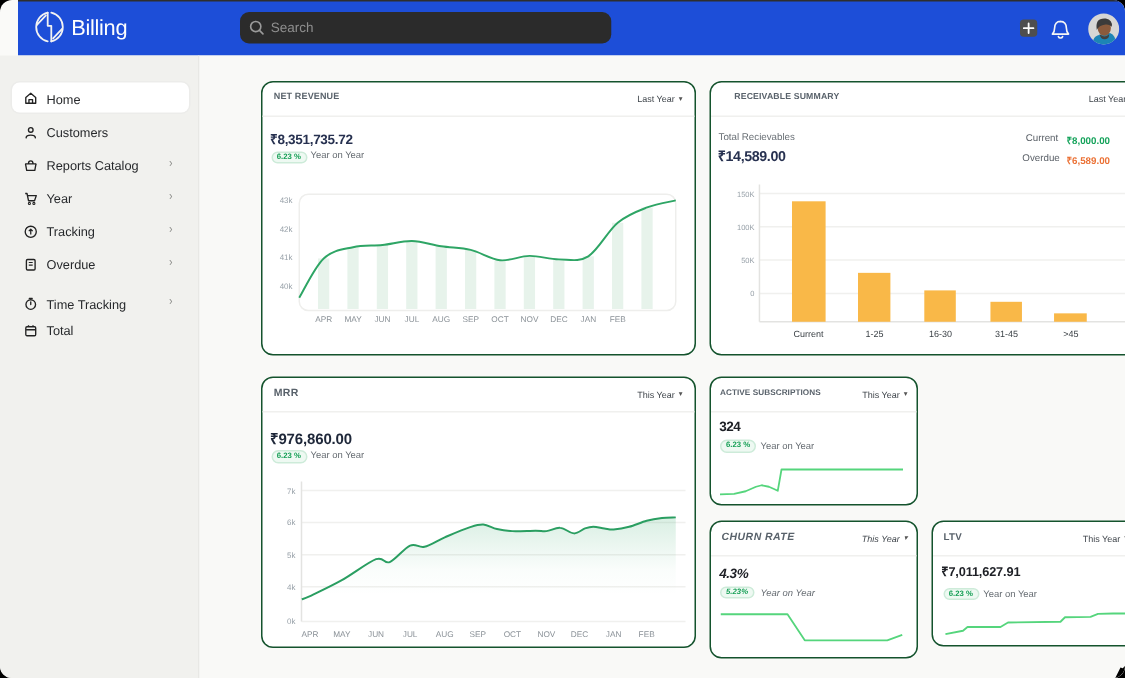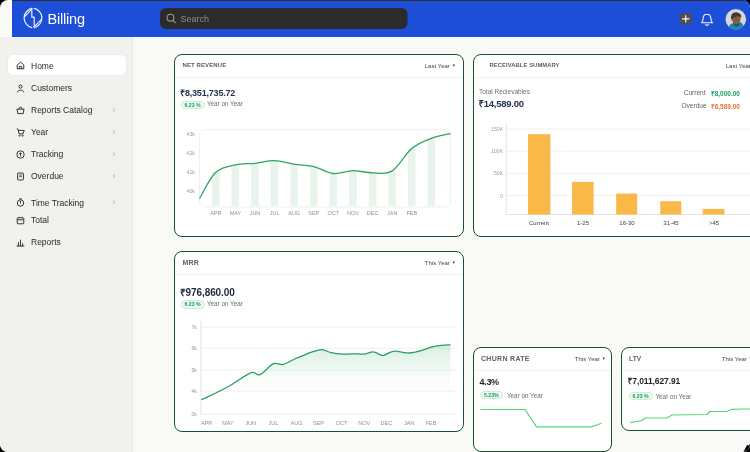--- a/index.html
+++ b/index.html
@@ -116,26 +116,20 @@
       <span class="mt">Time Tracking</span>
         <span class="chv">›</span>
     </div>
     <div class="menurow" style="top:172.5px">
       <svg class="mi" width="9" height="9" viewBox="0 0 9 9">
           <rect x="1.2" y="1.8" width="6.6" height="6" rx="0.8" fill="none" stroke="#222" stroke-width="0.9"></rect>
           <path d="M1.4 3.8 L7.6 3.8 M3 1.6 L3 0.8 M6 1.6 L6 0.8" stroke="#222" stroke-width="0.9"></path>
         </svg>
       <span class="mt">Total</span>
     </div>
-    <div class="menurow" style="top:194.5px">
-      <svg class="mi" width="9" height="9" viewBox="0 0 9 9">
-          <path d="M1 8 L8 8 M2.4 8 L2.4 4.4 M4.5 8 L4.5 2 M6.6 8 L6.6 5.6" stroke="#222" stroke-width="0.9" stroke-linecap="round"></path>
-        </svg>
-      <span class="mt">Reports</span>
-    </div>
   </div>
   <div id="main">
 
     <div class="card" style="left:15px; top:17px; width:290px; height:183px;">
       <div class="chead">
           <span class="ctitle" style="left:7.5px; font-size:6px; letter-spacing:0.1px;">NET REVENUE</span>
           <span class="cdrop">Last Year <span class="caret">▾</span></span>
         </div>
       <div class="bigval" style="left:5px; top:30.5px; font-size:9px; letter-spacing:-0.2px;">₹8,351,735.72</div>
       <div class="pill" style="left:5.5px; top:45.5px;">6.23 %</div>
@@ -265,23 +259,35 @@
             <text x="143.5" y="110.5">SEP</text>
           <text x="166.6" y="110.5">OCT</text>
             <text x="189.3" y="110.5">NOV</text>
             <text x="211.4" y="110.5">DEC</text>
           <text x="234.1" y="110.5">JAN</text>
             <text x="256.1" y="110.5">FEB</text>
         </g>
       </svg>
     </div>
 
-
-
-    <div class="card" style="left:314px; top:310px; width:139px; height:105px;">
+    <div class="card" style="left:314px; top:214px; width:139px; height:86px;">
+      <div class="chead">
+          <span class="ctitle" style="left:6px; font-size:5.45px; letter-spacing:0.05px;">ACTIVE SUBSCRIPTIONS</span>
+          <span class="cdrop" style="right:6px;">This Year <span class="caret">▾</span></span>
+        </div>
+      <div class="bigval" style="left:5.5px; top:26.5px; font-size:9px; color:#1e2026;">324</div>
+      <div class="pill" style="left:6px; top:41px;">6.23 %</div>
+      <div class="yoy" style="left:33px; top:42px;">Year on Year</div>
+      <svg width="137" height="29" style="position:absolute; left:0; top:57px;">
+        <path d="M6,77.6 L15.4,77.2 L23.1,75.5 L30,72.5 L33.8,71.5 L38.6,72.5 L42,74 L44.5,75.2 L47,61 L128,61" transform="translate(0,-57)" fill="none" stroke="#55d57c" stroke-width="1.2" stroke-linejoin="round"></path>
+      </svg>
+    </div>
+
+
+    <div class="card" style="left:314px; top:310px; width:139px; height:92px;font-style:italic;">
       <div class="chead">
           <span class="ctitle" style="left:7px; font-size:7px; letter-spacing:0.3px;">CHURN RATE</span>
           <span class="cdrop" style="right:6px;">This Year <span class="caret">▾</span></span>
         </div>
       <div class="bigval" style="left:5.5px; top:28.5px; font-size:9px; color:#1e2026;">4.3%</div>
       <div class="pill" style="left:6px; top:42.5px;">5.23%</div>
       <div class="yoy" style="left:33px; top:43.5px;">Year on Year</div>
       <svg width="137" height="27" style="position:absolute; left:0; top:57px;">
         <path d="M6.5,61.5 L51,61.5 L62.5,78.9 L117.5,78.9 L127.5,75.3" transform="translate(0,-57)" fill="none" stroke="#55d57c" stroke-width="1.2" stroke-linejoin="round"></path>
       </svg>

